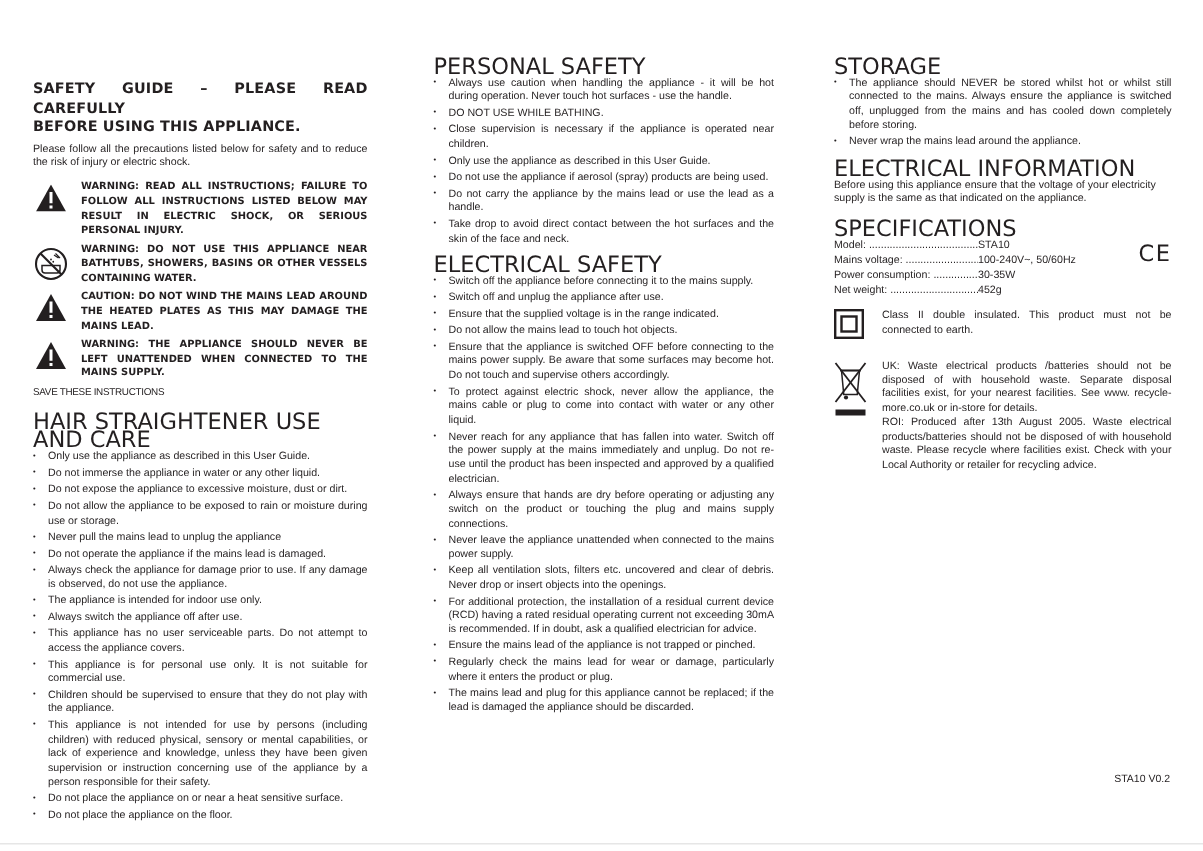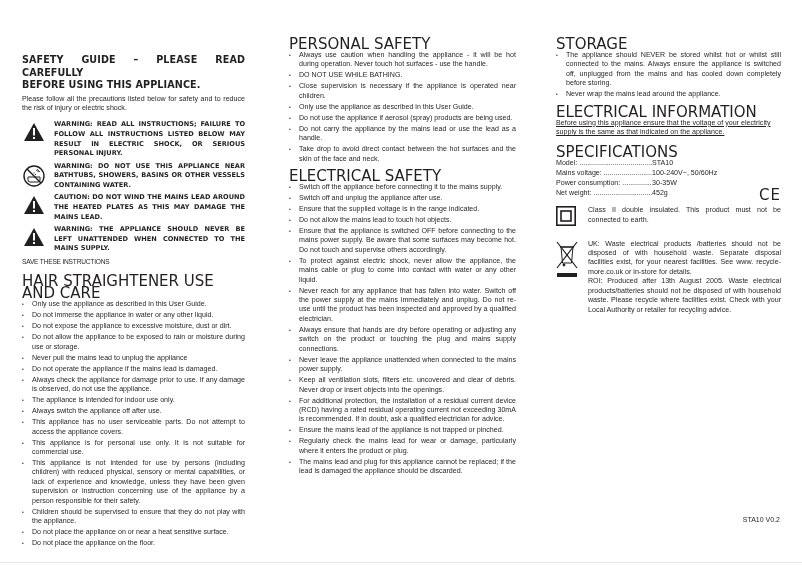--- a/index.html
+++ b/index.html
@@ -104,22 +104,22 @@
       <li>Do not immerse the appliance in water or any other liquid.</li>
       <li>Do not expose the appliance to excessive moisture, dust or dirt.</li>
       <li>Do not allow the appliance to be exposed to rain or moisture during use or storage.</li>
       <li>Never pull the mains lead to unplug the appliance</li>
       <li>Do not operate the appliance if the mains lead is damaged.</li>
       <li>Always check the appliance for damage prior to use. If any damage is observed, do not use the appliance.</li>
       <li>The appliance is intended for indoor use only.</li>
       <li>Always switch the appliance off after use.</li>
       <li>This appliance has no user serviceable parts. Do not attempt to access the appliance covers.</li>
       <li>This appliance is for personal use only. It is not suitable for commercial use.</li>
+      <li>Children should be supervised to ensure that they do not play with the appliance.</li>
       <li>This appliance is not intended for use by persons (including children) with reduced physical, sensory or mental capabilities, or lack of experience and knowledge, unless they have been given supervision or instruction concerning use of the appliance by a person responsible for their safety.</li>
-      <li>Children should be supervised to ensure that they do not play with the appliance.</li>
       <li>Do not place the appliance on or near a heat sensitive surface.</li>
       <li>Do not place the appliance on the floor.</li>
     </ul>
   </div>
 
   <div class="col col2">
     <h2>PERSONAL SAFETY</h2>
     <ul>
       <li>Always use caution when handling the appliance - it will be hot during operation. Never touch hot surfaces - use the handle.</li>
       <li>DO NOT USE WHILE BATHING.</li>
@@ -150,41 +150,41 @@
   </div>
 
   <div class="col col3">
     <h2>STORAGE</h2>
     <ul>
       <li>The appliance should NEVER be stored whilst hot or whilst still connected to the mains. Always ensure the appliance is switched off, unplugged from the mains and has cooled down completely before storing.</li>
       <li>Never wrap the mains lead around the appliance.</li>
     </ul>
 
     <h2>ELECTRICAL INFORMATION</h2>
-    <p style="text-align:left;margin-bottom:9px;text-decoration:underline;">Before using this appliance ensure that the voltage of your electricity supply is the same as that indicated on the appliance.</p>
+    <p style="text-align:left;margin-bottom:9px;">Before using this appliance ensure that the voltage of your electricity supply is the same as that indicated on the appliance.</p>
 
     <h2>SPECIFICATIONS</h2>
     <div class="specs" style="position:relative;">
       <div class="spec-row">
         <span class="spec-lbl">Model:</span>
         <span class="spec-val">STA10</span>
       </div>
       <div class="spec-row">
         <span class="spec-lbl">Mains voltage:</span>
         <span class="spec-val">100-240V~, 50/60Hz</span>
       </div>
       <div class="spec-row">
         <span class="spec-lbl">Power consumption:</span>
         <span class="spec-val">30-35W</span>
       </div>
       <div class="spec-row">
         <span class="spec-lbl">Net weight:</span>
         <span class="spec-val">452g</span>
       </div>
-      <span class="ce" style="top:32px;">CE</span>
+      <span class="ce" style="top:6px;">CE</span>
     </div>
 
     <div class="iconrow">
       <span class="ic">
         <svg width="20" height="20" viewBox="0 0 20 20">
             <rect x="0.8" y="0.8" width="18.4" height="18.4" fill="none" stroke="#231f20" stroke-width="1.6"></rect>
             <rect x="5" y="5" width="10" height="10" fill="none" stroke="#231f20" stroke-width="1.6"></rect>
           </svg>
       </span>
       <p class="tx">Class II double insulated. This product must not be connected to earth.</p>

